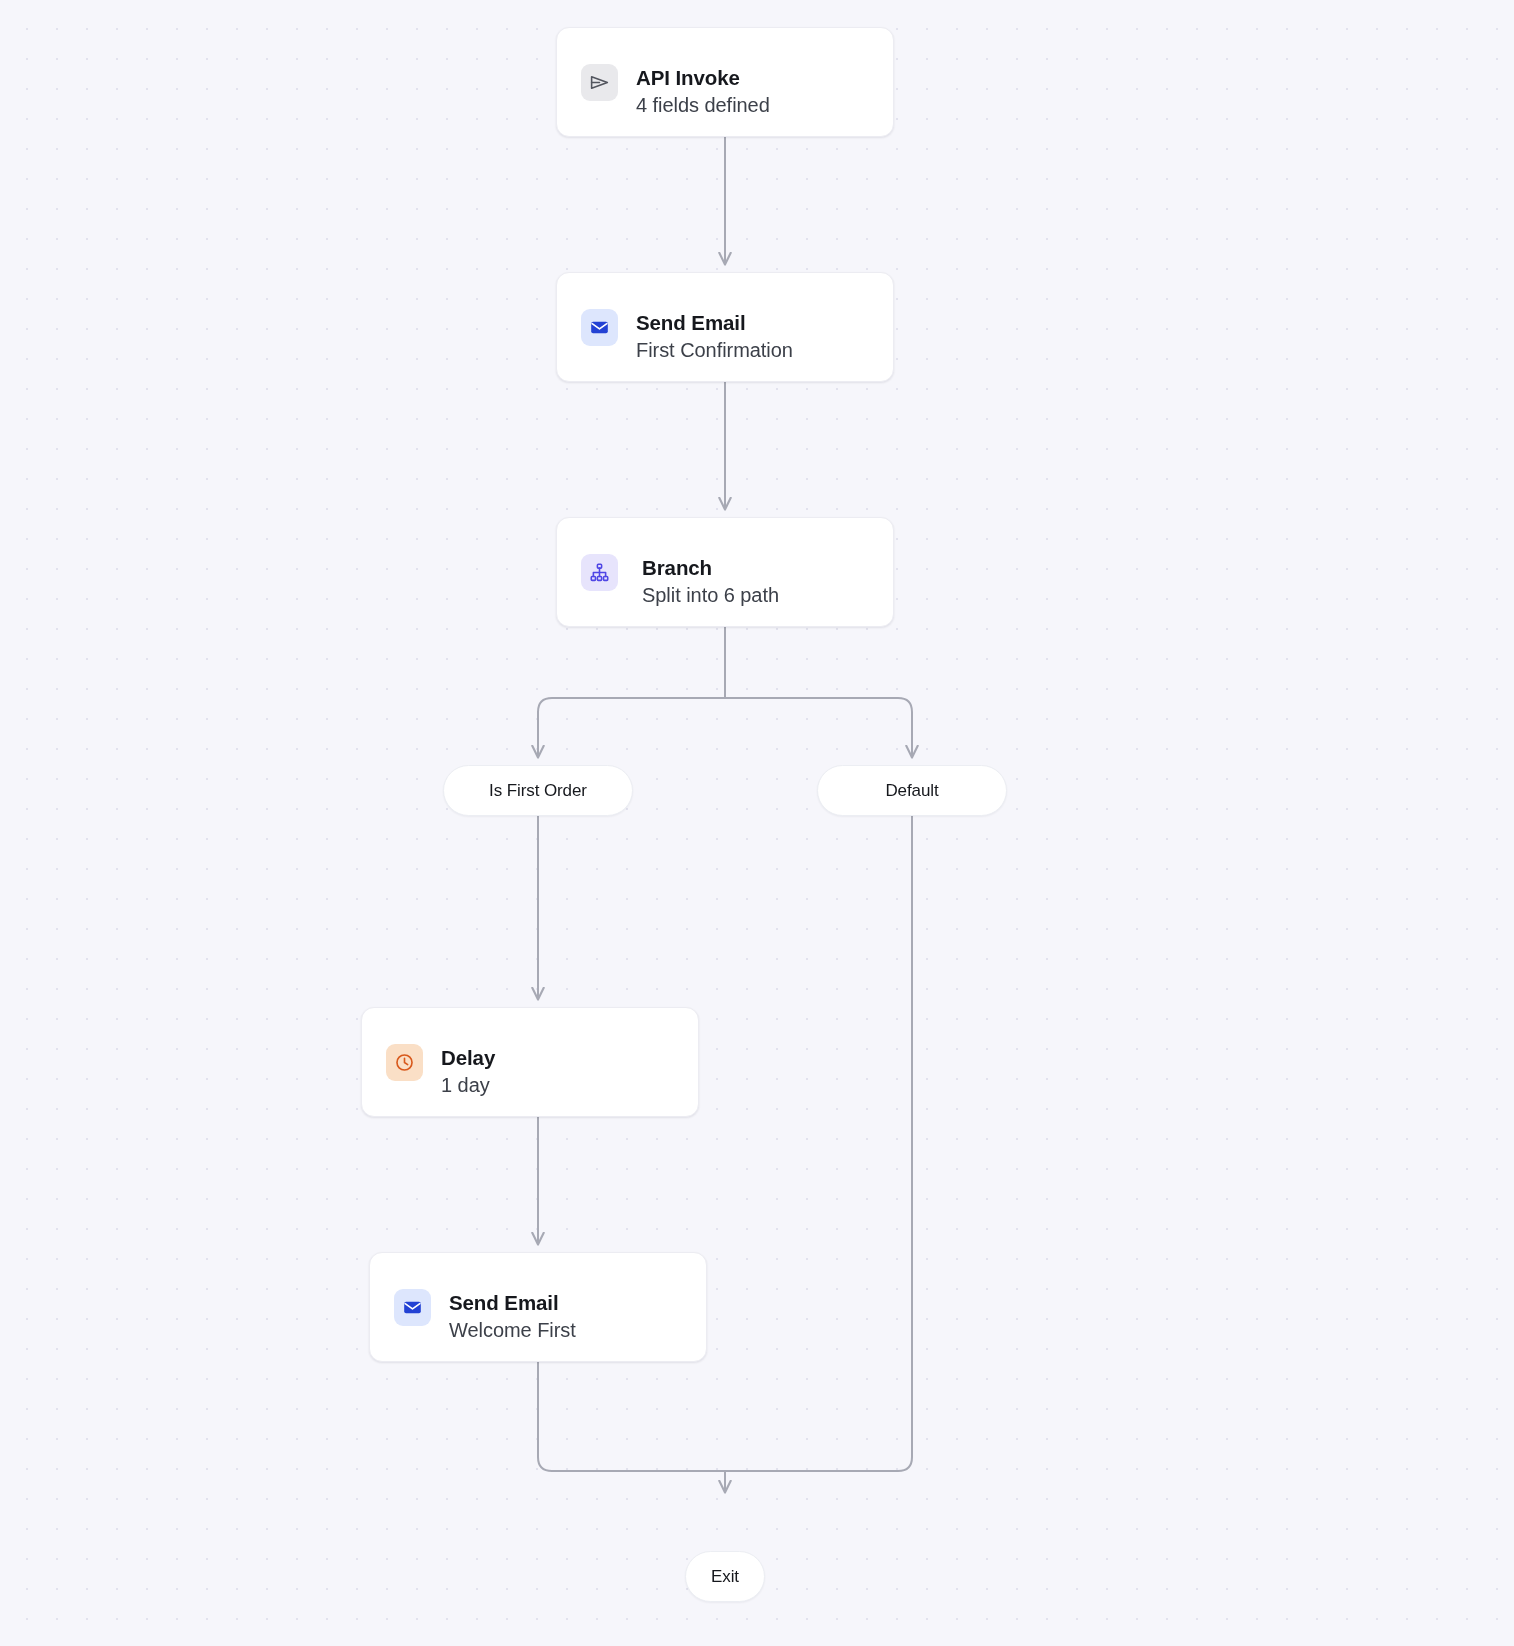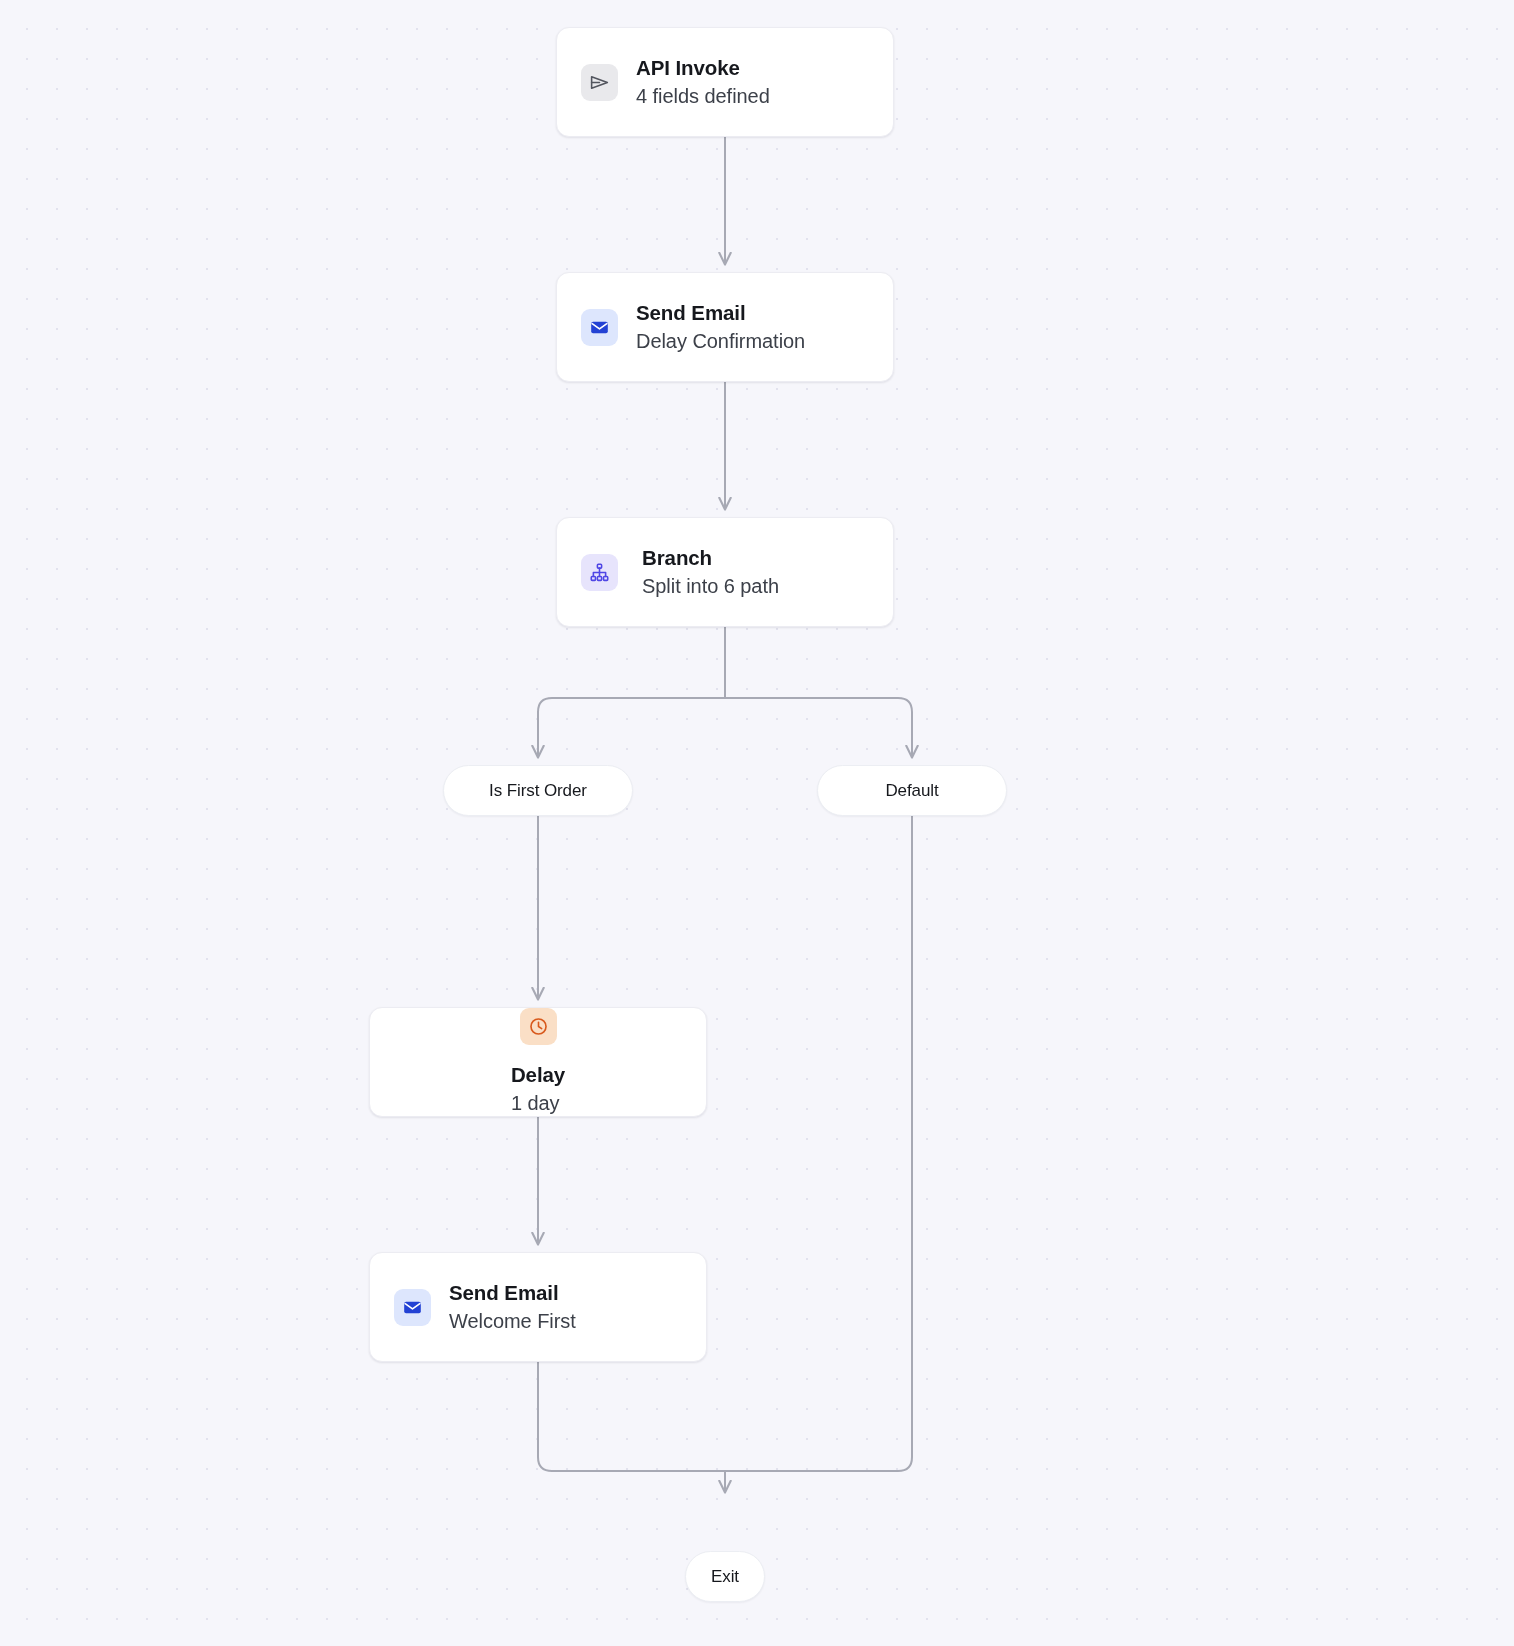--- a/index.html
+++ b/index.html
@@ -66,20 +66,21 @@
   .icon-delay  { background: #fadfc6; }
 
   .node-text { display: flex; flex-direction: column; gap: 4px; }
 
   .node-title {
     font-size: 20.5px;
     font-weight: 600;
     color: #16181d;
     line-height: 1.15;
     letter-spacing: -0.1px;
+    margin-top: 19px;
   }
 
   .node-sub {
     font-size: 20px;
     font-weight: 400;
     color: #3c4049;
     line-height: 1.2;
     letter-spacing: -0.05px;
   }
 
@@ -148,21 +149,21 @@
 
   <div class="node" style="left:556px; top:272px; width:338px; height:110px;">
     <div class="node-icon icon-email">
       <svg width="21" height="21" viewBox="0 0 24 24">
         <rect x="2.5" y="5.5" width="19" height="13" rx="2.2" fill="#2342d4"></rect>
         <path d="M3.6 7.6 L12 13.6 L20.4 7.6" fill="none" stroke="#ffffff" stroke-width="1.9" stroke-linecap="round" stroke-linejoin="round"></path>
       </svg>
     </div>
     <div class="node-text">
       <div class="node-title">Send Email</div>
-      <div class="node-sub">Delay Confirmation</div>
+      <div class="node-sub">First Confirmation</div>
     </div>
   </div>
 
   <div class="node" style="left:556px; top:517px; width:338px; height:110px;gap:24px;">
     <div class="node-icon icon-branch">
       <svg width="21" height="21" viewBox="0 0 24 24" fill="none" stroke="#4f46e5" stroke-width="1.8" stroke-linecap="round" stroke-linejoin="round">
         <rect x="9.6" y="2.6" width="4.8" height="4.4" rx="1"></rect>
         <rect x="2.6" y="16.6" width="4.8" height="4.4" rx="1"></rect>
         <rect x="9.6" y="16.6" width="4.8" height="4.4" rx="1"></rect>
         <rect x="16.6" y="16.6" width="4.8" height="4.4" rx="1"></rect>
@@ -178,21 +179,21 @@
   </div>
 
   <div class="pill" style="left:443px; top:765px; width:190px; height:51px;">
     <span>Is First Order</span>
   </div>
 
   <div class="pill" style="left:817px; top:765px; width:190px; height:51px;">
     <span>Default</span>
   </div>
 
-  <div class="node" style="left:369px; top:1007px; width:338px; height:110px;flex-direction:column;">
+  <div class="node" style="left:361px; top:1007px; width:338px; height:110px;">
     <div class="node-icon icon-delay">
       <svg width="21" height="21" viewBox="0 0 24 24" fill="none" stroke="#d8591c" stroke-width="1.85" stroke-linecap="round" stroke-linejoin="round">
         <circle cx="12" cy="12" r="8.6"></circle>
         <path d="M12 7.2 L12 12 L15.6 14.4"></path>
       </svg>
     </div>
     <div class="node-text">
       <div class="node-title">Delay</div>
       <div class="node-sub">1 day</div>
     </div>

